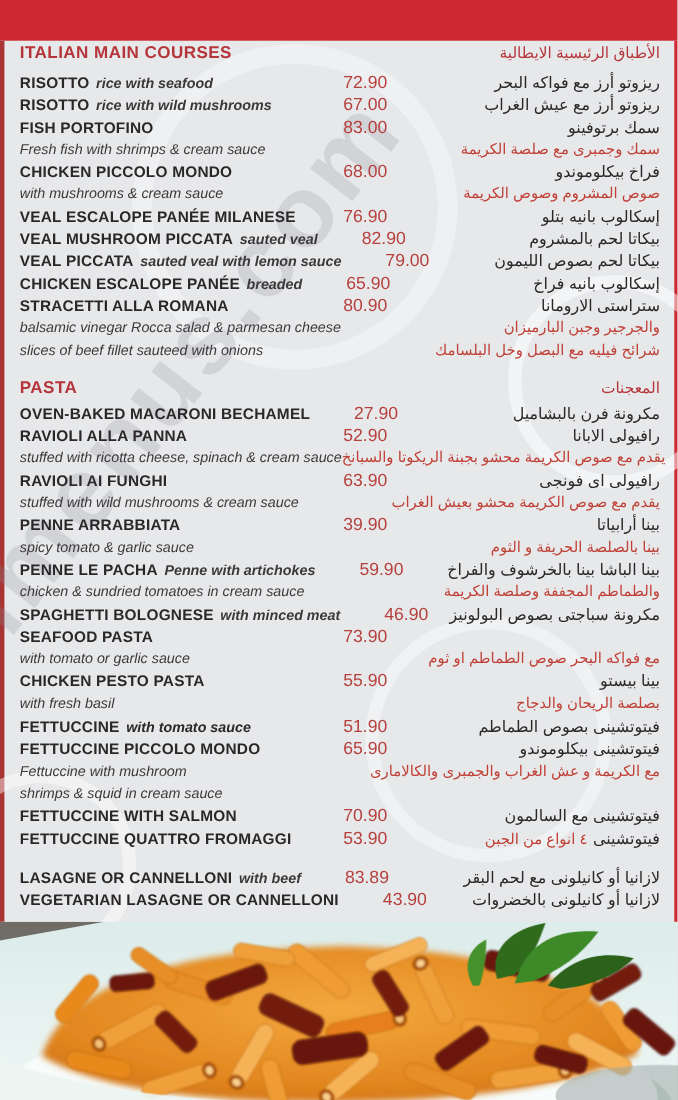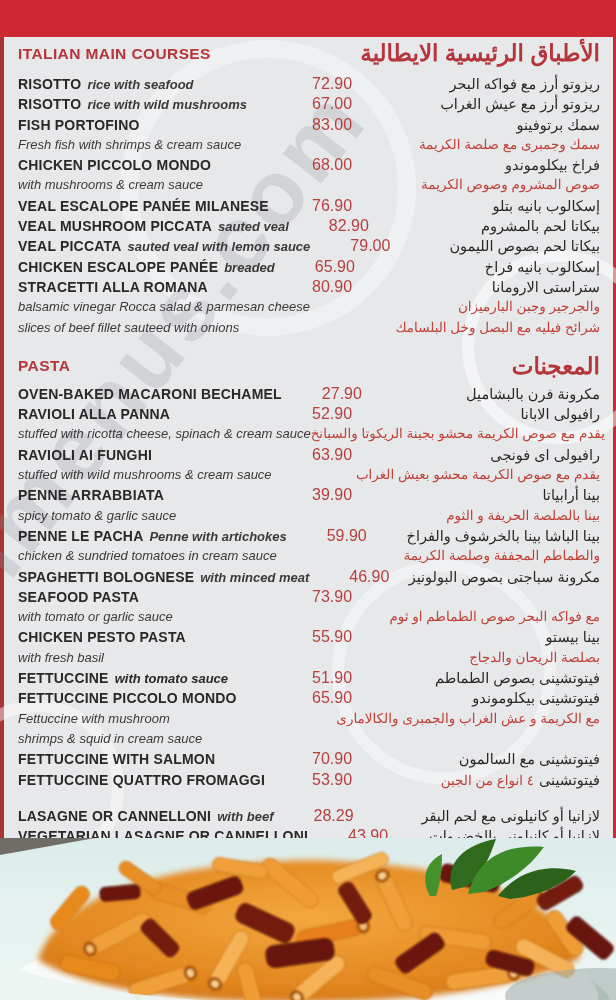--- a/index.html
+++ b/index.html
@@ -21,24 +21,24 @@
   .edge-right{position:absolute;right:0;top:37px;width:3px;height:801px;background:var(--bar-red,#ce2832);}
 
   .watermark{
     position:absolute;left:-50px;top:555px;width:820px;
     transform:rotate(-52deg);transform-origin:0 50%;
     font-size:92px;font-weight:bold;letter-spacing:5px;
     color:rgba(143,145,153,.24);white-space:nowrap;pointer-events:none;
   }
 
   .menu{position:absolute;left:18px;top:40px;right:16px;}
-  .sec-header{display:flex;align-items:center;margin:0 0 7px 0;}
+  .sec-header{display:flex;align-items:flex-start;margin:0 0 7px 0;}
   .sec-header.second{margin-top:15px;margin-bottom:4px;}
   .sh-en{font-weight:bold;font-size:15.5px;letter-spacing:.4px;color:var(--accent-red,#b43a3c);}
-  .sh-ar{flex:1;text-align:right;font-size:23px;font-weight:bold;color:var(--accent-red,#b43a3c);}
+  .sh-ar{flex:1;text-align:right;font-size:14px;font-weight:normal;color:var(--accent-red,#b43a3c);}
 
   .row{display:flex;align-items:baseline;height:20.3px;line-height:20.3px;white-space:nowrap;}
   .enwrap{display:inline-block;min-width:254px;}
   .en{font-weight:bold;font-size:14px;letter-spacing:.2px;color:var(--text-dark,#2b2728);text-align:center;}
   .em{font-style:italic;font-size:13px;color:var(--desc-dark,#3c3839);margin-left:6px;font-weight:bold;}
   .em.bold{font-weight:bold;color:var(--text-dark,#2b2728);}
   .price{font-weight:normal;font-size:16px;color:var(--price-red,#b6403d);min-width:58px;margin-left:40px;}
   .ar{flex:1;text-align:right;font-size:14.5px;color:var(--text-dark,#2b2728);}
   .ar .ar-extra{color:var(--ar-red,#c04137);margin-right:5px;font-size:13.5px;}
   .desc-row .desc{font-style:italic;font-size:13px;color:var(--desc-dark,#3c3839);}
@@ -218,21 +218,21 @@
     <span class="ar" dir="rtl" lang="ar"><span class="ar-main">فيتوتشينى مع السالمون</span></span>
   </div>
     <div class="row">
     <span class="enwrap"><b class="en">FETTUCCINE QUATTRO FROMAGGI</b></span>
     <b class="price">53.90</b>
     <span class="ar" dir="rtl" lang="ar"><span class="ar-main">فيتوتشينى</span><span class="ar-extra">٤ انواع من الجبن</span></span>
   </div>
     <div class="gap-row"></div>
     <div class="row">
     <span class="enwrap"><b class="en">LASAGNE OR CANNELLONI</b><i class="em">with beef</i></span>
-    <b class="price">28.29</b>
+    <b class="price">83.89</b>
     <span class="ar" dir="rtl" lang="ar"><span class="ar-main">لازانيا  أو كانيلونى مع لحم البقر</span></span>
   </div>
     <div class="row">
     <span class="enwrap"><b class="en">VEGETARIAN LASAGNE OR CANNELLONI</b></span>
     <b class="price">43.90</b>
     <span class="ar" dir="rtl" lang="ar"><span class="ar-main">لازانيا أو كانيلونى بالخضروات</span></span>
   </div>
   </main>
 
 <svg class="photo" viewBox="0 0 616 162" preserveAspectRatio="none" aria-hidden="true">

